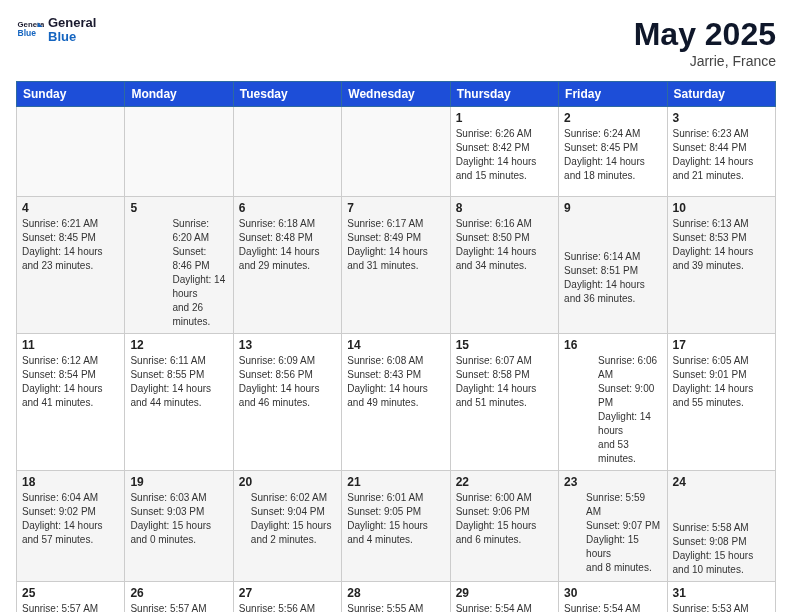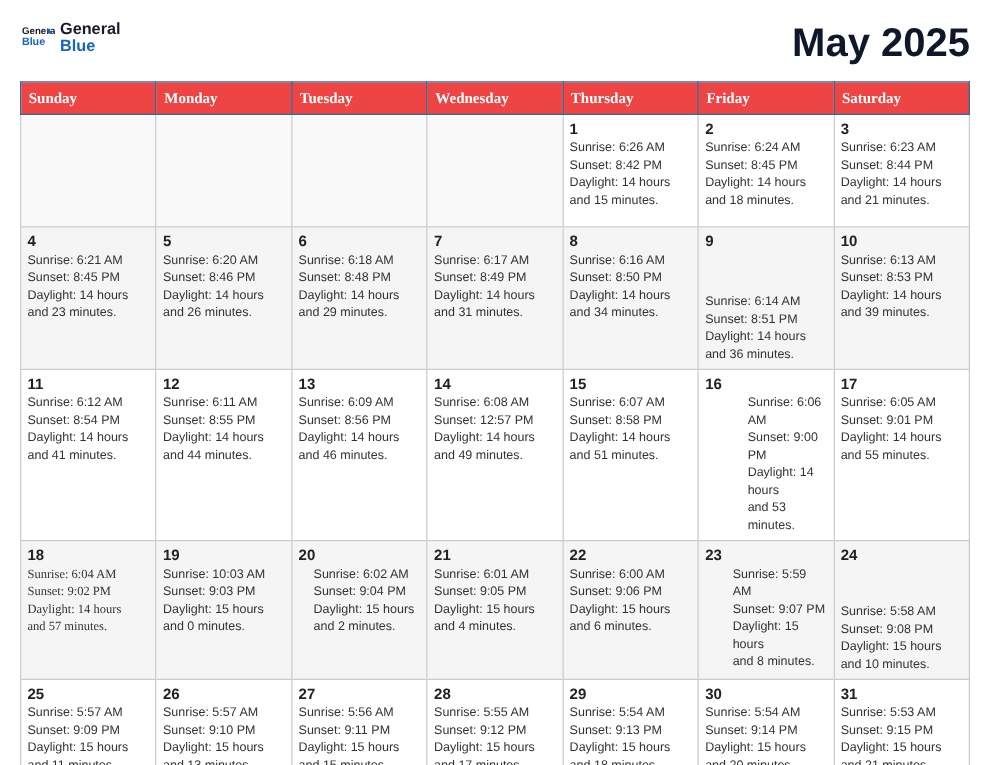--- a/index.html
+++ b/index.html
@@ -43,28 +43,27 @@
     .location {
       font-size: 14px;
       color: #444;
     }
     .calendar {
       width: 100%;
       border-collapse: collapse;
       font-size: 11px;
     }
     .calendar th {
-      background: #ef4444;
+      background: #1d4ed8;
       color: #fff;
       font-weight: bold;
       font-size: 12px;
       padding: 5px 6px;
       text-align: left;
       border: 1px solid #2d6aa0;
-      font-family: Liberation Serif, serif;
     }
     .calendar td {
       border: 1px solid #ccc;
       vertical-align: top;
       padding: 4px 5px;
       width: 108px;
       height: 90px;
       background: #fff;
     }
     .calendar tr:nth-child(even) td {
@@ -96,20 +95,21 @@
       <text x="2" y="26" font-size="11" font-weight="bold" fill="#1565c0">Blue</text>
       <path d="M28 8 L34 14 L28 14 Z" fill="#1565c0"></path>
     </svg>
     <div class="logo-text">
       <span style="color:#1a1a2e;">General</span>
       <span class="logo-blue">Blue</span>
     </div>
   </div>
   <div class="title-block">
     <div class="month-title">May 2025</div>
+    <div class="location">Jarrie, France</div>
   </div>
 </div>
 
 <table class="calendar">
   <thead>
     <tr id="weekday-header">
         <th>Sunday</th>
         <th>Monday</th>
         <th>Tuesday</th>
         <th>Wednesday</th>
@@ -149,21 +149,21 @@
       <tr>
         <td>
           <span class="day-num">4</span>
           <div class="day-info" style="white-space: pre-line;">Sunrise: 6:21 AM
 Sunset: 8:45 PM
 Daylight: 14 hours
 and 23 minutes.</div>
         </td>
         <td>
           <span class="day-num">5</span>
-          <div class="day-info" style="white-space: pre-line;">Sunrise: 6:20 AM
+          <div class="day-info" style="white-space: pre-line; margin-left: 42px;">Sunrise: 6:20 AM
 Sunset: 8:46 PM
 Daylight: 14 hours
 and 26 minutes.</div>
         </td>
         <td>
           <span class="day-num">6</span>
           <div class="day-info" style="white-space: pre-line;">Sunrise: 6:18 AM
 Sunset: 8:48 PM
 Daylight: 14 hours
 and 29 minutes.</div>
@@ -215,21 +215,21 @@
         <td>
           <span class="day-num">13</span>
           <div class="day-info" style="white-space: pre-line;">Sunrise: 6:09 AM
 Sunset: 8:56 PM
 Daylight: 14 hours
 and 46 minutes.</div>
         </td>
         <td>
           <span class="day-num">14</span>
           <div class="day-info" style="white-space: pre-line;">Sunrise: 6:08 AM
-Sunset: 12:57 PM
+Sunset: 8:43 PM
 Daylight: 14 hours
 and 49 minutes.</div>
         </td>
         <td>
           <span class="day-num">15</span>
           <div class="day-info" style="white-space: pre-line;">Sunrise: 6:07 AM
 Sunset: 8:58 PM
 Daylight: 14 hours
 and 51 minutes.</div>
         </td>
@@ -244,28 +244,28 @@
           <span class="day-num">17</span>
           <div class="day-info" style="white-space: pre-line;">Sunrise: 6:05 AM
 Sunset: 9:01 PM
 Daylight: 14 hours
 and 55 minutes.</div>
         </td>
       </tr>
       <tr>
         <td>
           <span class="day-num">18</span>
-          <div class="day-info" style="white-space: pre-line; font-family: Liberation Serif, serif;">Sunrise: 6:04 AM
+          <div class="day-info" style="white-space: pre-line;">Sunrise: 6:04 AM
 Sunset: 9:02 PM
 Daylight: 14 hours
 and 57 minutes.</div>
         </td>
         <td>
           <span class="day-num">19</span>
-          <div class="day-info" style="white-space: pre-line;">Sunrise: 10:03 AM
+          <div class="day-info" style="white-space: pre-line;">Sunrise: 6:03 AM
 Sunset: 9:03 PM
 Daylight: 15 hours
 and 0 minutes.</div>
         </td>
         <td>
           <span class="day-num">20</span>
           <div class="day-info" style="white-space: pre-line; margin-left: 12px;">Sunrise: 6:02 AM
 Sunset: 9:04 PM
 Daylight: 15 hours
 and 2 minutes.</div>

